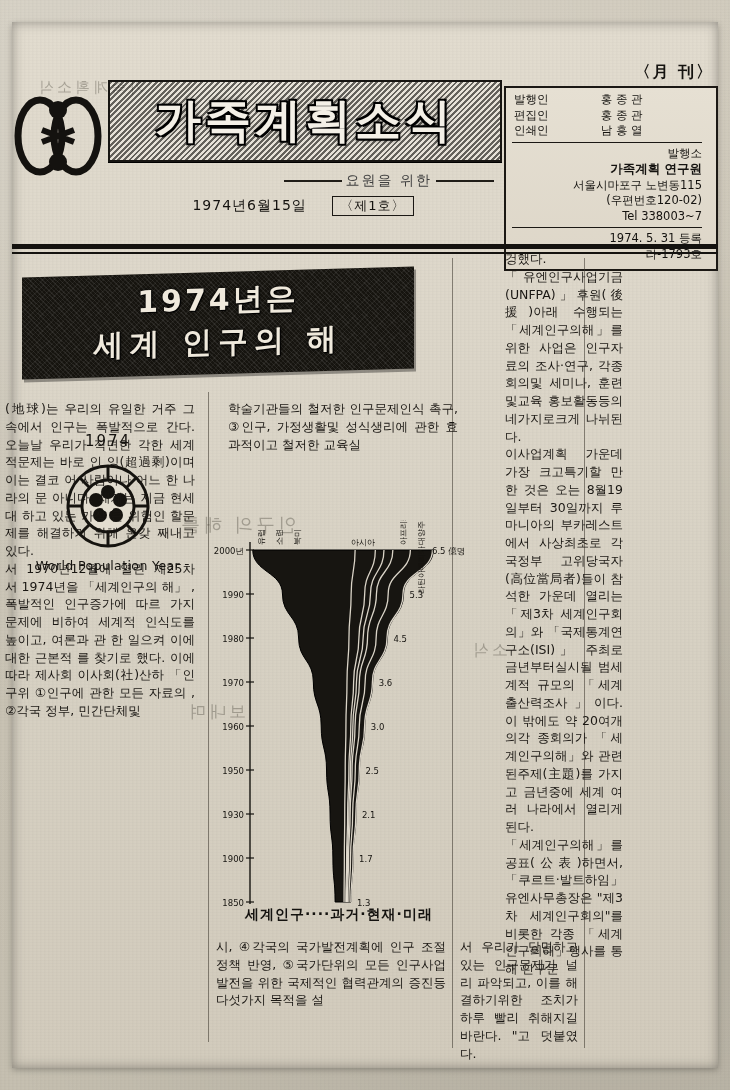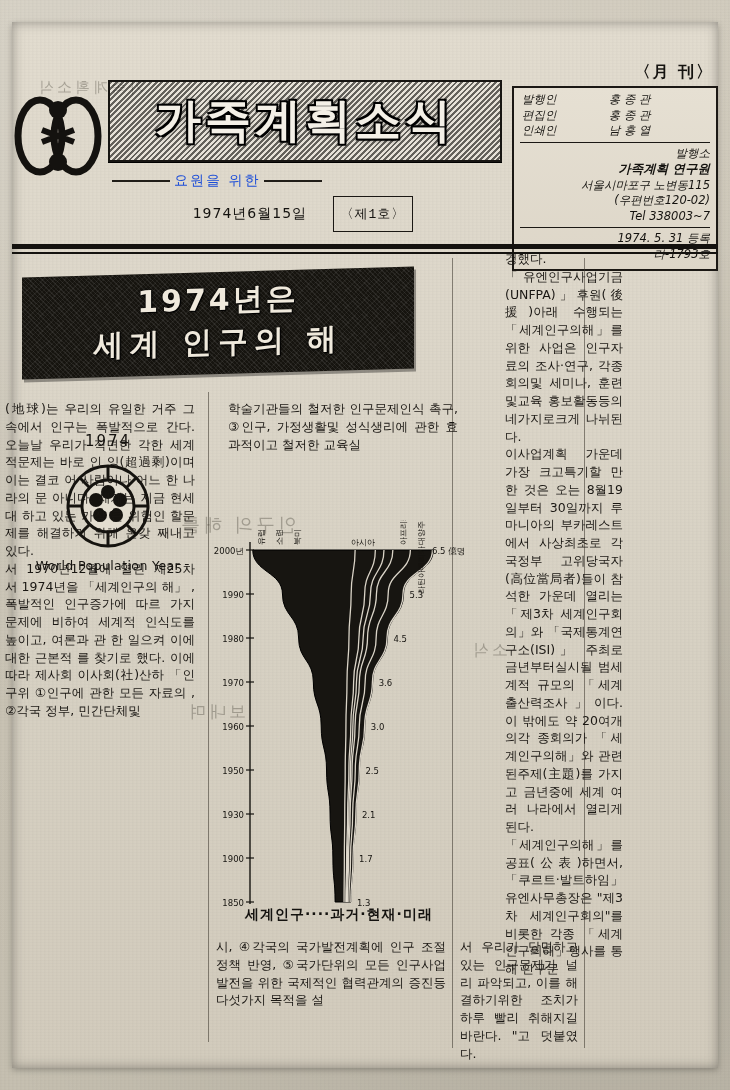--- a/index.html
+++ b/index.html
@@ -58,42 +58,42 @@
     font-weight:bold;
     font-size:46px;
     letter-spacing:4px;
     color:#f3efe6;
     text-shadow:
        2px 2px 0 #000, -2px 2px 0 #000, 2px -2px 0 #000, -2px -2px 0 #000,
        0 0 6px rgba(0,0,0,.8);
     white-space:nowrap;
   }
   .subline{
-    margin-top:10px;width:390px;text-align:left;
-    font-size:14px;letter-spacing:2px;color:#1d4ed8;
+    margin-top:10px;width:390px;text-align:right;
+    font-size:14px;letter-spacing:2px;color:#404040;
   }
   .subline .rule{display:inline-block;width:58px;border-top:2px solid #201d18;vertical-align:middle;margin:0 4px;}
   .dateline{
     margin-top:6px;width:390px;text-align:center;font-size:14px;letter-spacing:1px;
   }
   .dateline .issue{
-    display:inline-block;border:1.5px solid #1b1814;padding:8px 7px;margin-left:20px;font-size:13px;font-family:Liberation Mono, monospace;
+    display:inline-block;border:1.5px solid #1b1814;padding:0 7px;margin-left:20px;font-size:13px;
   }
   
   .monthly{
     position:absolute;right:4px;top:0px;
     font-size:16px;letter-spacing:2px;font-weight:bold;
   }
   
   .imprint{
     position:absolute;right:0px;top:24px;width:190px;
     border:2px solid #1b1814;
     background:linear-gradient(180deg,#e6e0d3,#ddd6c8);
-    padding:4px 6px 6px 6px;
-    font-size:11.5px;line-height:1.35;font-style:italic;
+    padding:4px 14px 6px 6px;
+    font-size:11.5px;line-height:1.35;
   }
   .imprint table{border-collapse:collapse;width:100%;font-size:11.5px;}
   .imprint td{padding:0 2px;white-space:nowrap;}
   .imprint .hr{border-top:1.5px solid #1b1814;margin:3px 0;}
   .imprint .center{text-align:right;}
   .imprint .big{font-size:12.5px;font-weight:bold;}
   
   .rule-thick{position:absolute;left:12px;width:706px;background:#14120f;}
   
   .col{position:absolute;font-size:12.5px;line-height:1.42;color:#1a1713;text-align:justify;}

